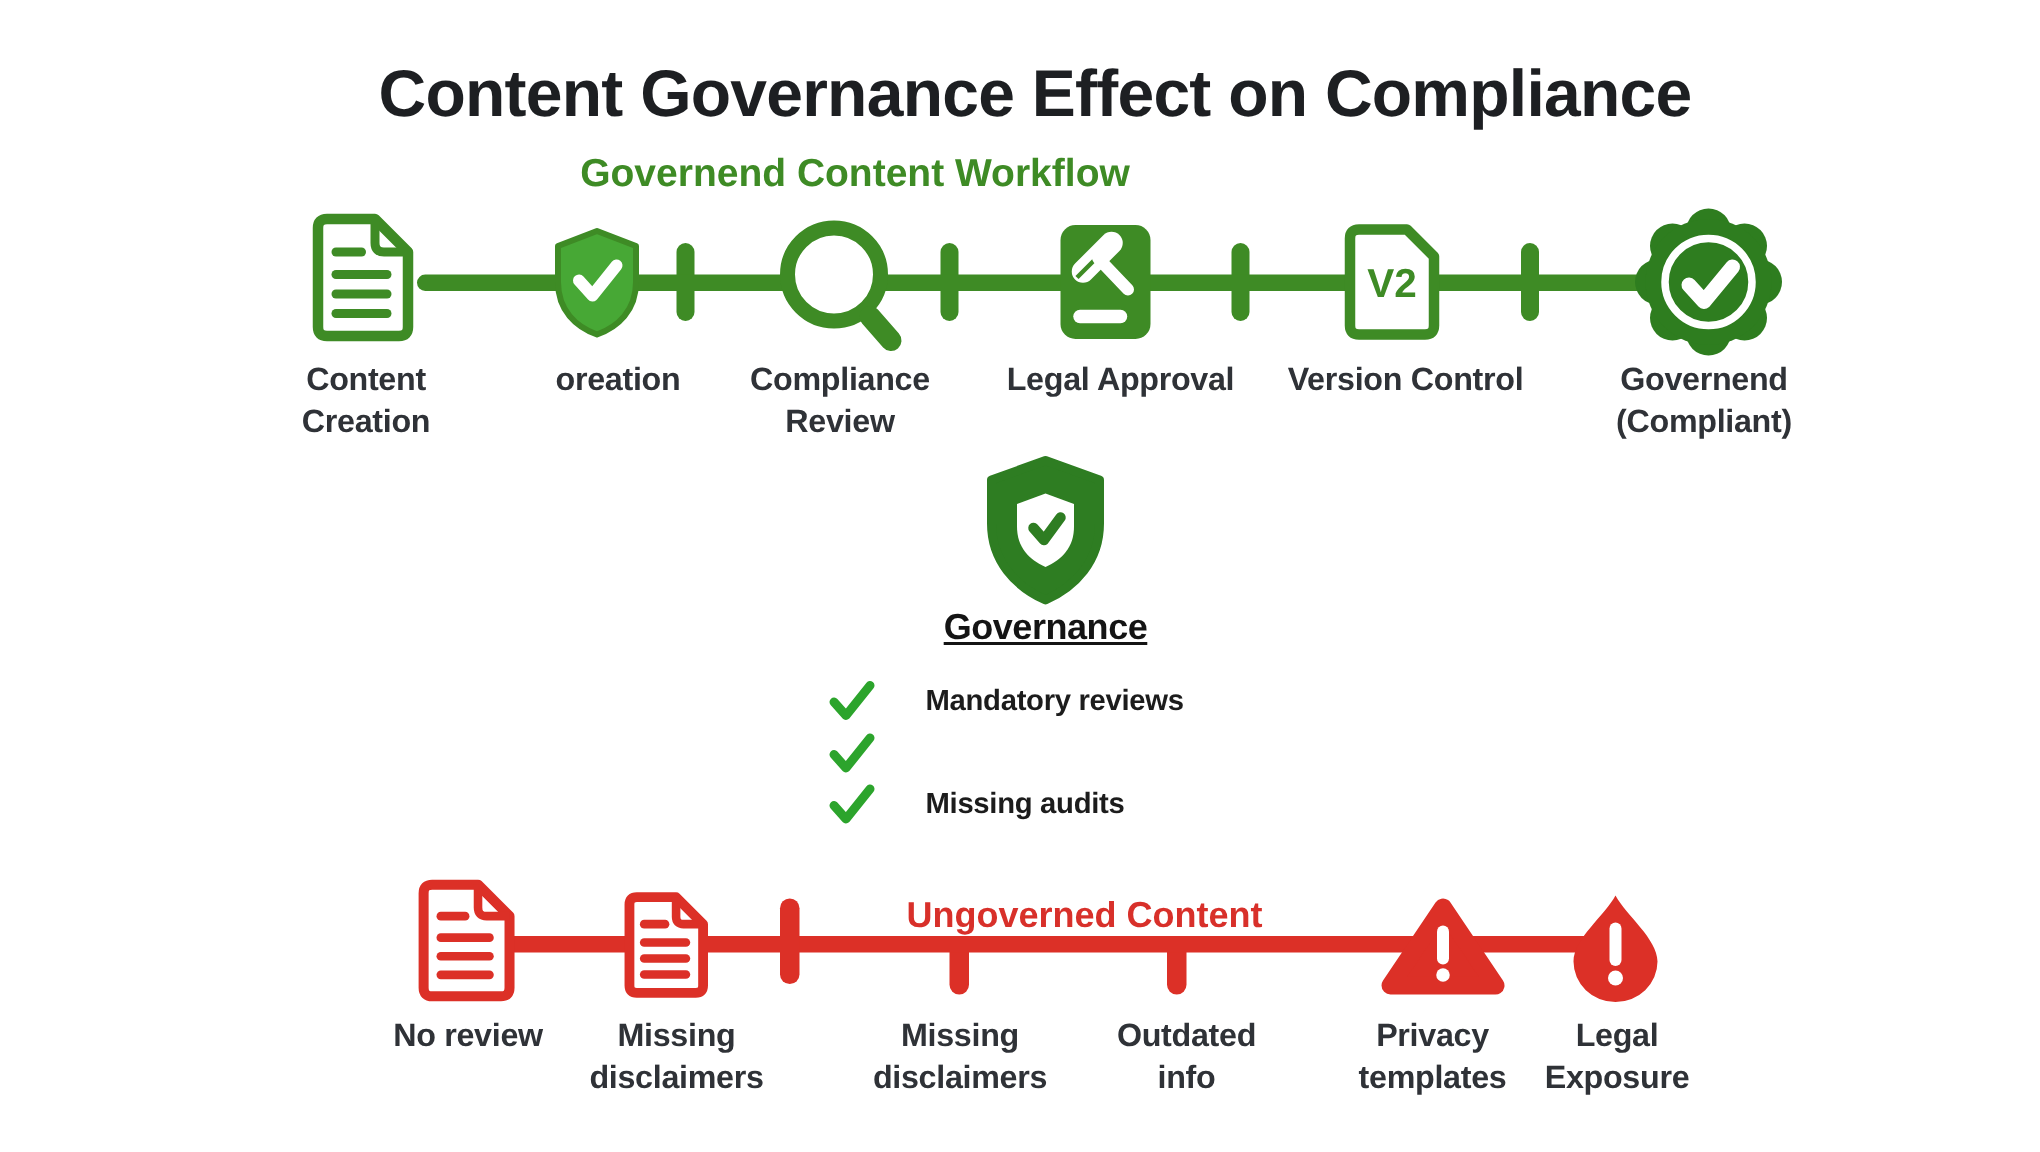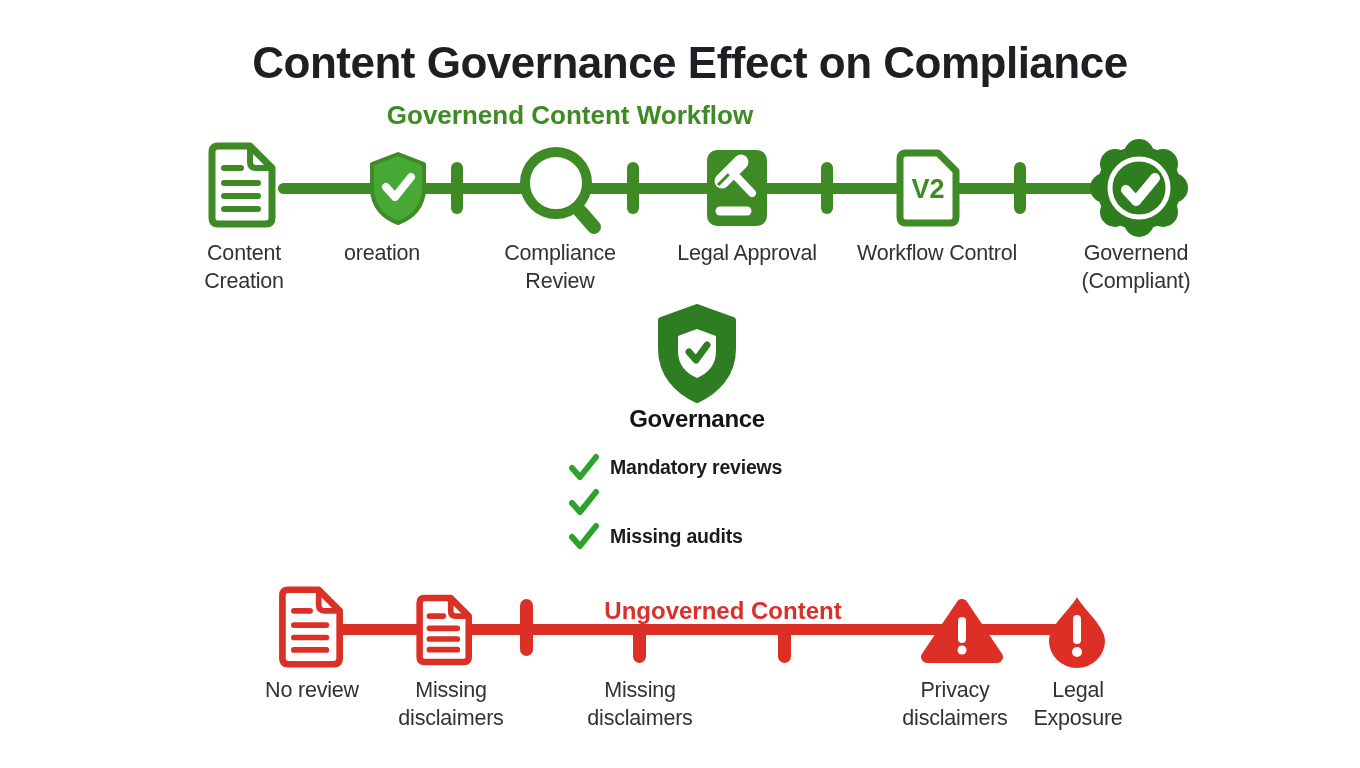--- a/index.html
+++ b/index.html
@@ -15,36 +15,36 @@
   .governed-heading{
     left:0;top:100px;width:1140px;text-align:center;
     font-size:26px;font-weight:700;color:#3e8b25;margin:0;
   }
   .ungoverned-heading{
     left:573px;top:597px;width:300px;text-align:center;
     font-size:24px;font-weight:700;color:#d8302a;margin:0;
   }
   .governance-label{
     left:597px;top:405px;width:200px;text-align:center;
-    font-size:24px;font-weight:700;color:#141414;margin:0;letter-spacing:-0.3px;
+    font-size:24px;font-weight:700;color:#141414;margin:0;letter-spacing:-0.3px;text-decoration:underline;
   }
   .timeline-line{position:absolute;border-radius:6px;}
   .line-green{left:278px;top:183px;width:824px;height:11px;background:#3e8b25;}
   .line-red{left:298px;top:624px;width:782px;height:11px;background:#dc3027;}
   .tick{position:absolute;border-radius:7px;}
   .tick-g{width:12px;height:52px;top:162px;background:#3e8b25;}
   .tick-r-cross{width:13px;height:57px;top:599px;background:#dc3027;}
   .tick-r-hang{width:13px;height:36px;top:627px;background:#dc3027;}
   .step-label{
     position:absolute;text-align:center;top:239px;
-    font-size:21.5px;line-height:28px;font-weight:400;color:#2f3237;letter-spacing:-0.2px;
+    font-size:21.5px;line-height:28px;font-weight:700;color:#2f3237;letter-spacing:-0.2px;
   }
   .step-label-b{top:676px;}
   .check-row{
-    position:absolute;left:568px;display:flex;align-items:center;gap:10px;height:30px;
+    position:absolute;left:552px;display:flex;align-items:center;gap:33px;height:30px;
   }
   .check-row .check-text{
     font-size:19.5px;font-weight:700;color:#1c1c1c;letter-spacing:-0.2px;white-space:nowrap;
   }
   svg{display:block;}
 </style>
 </head>
 <body>
 
 <div class="canvas">
@@ -102,24 +102,24 @@
         <circle cx="-24" cy="-24" r="15"></circle>
       <circle cx="0" cy="-34" r="15"></circle>
         <circle cx="24" cy="-24" r="15"></circle>
       <circle cx="0" cy="0" r="42"></circle>
     </g>
     <circle cx="0" cy="0" r="29" fill="none" stroke="#ffffff" stroke-width="5"></circle>
     <path d="M-13,2 L-3,13 L16,-10" fill="none" stroke="#ffffff" stroke-width="10" stroke-linecap="round" stroke-linejoin="round"></path>
   </svg>
 
   <div class="step-label" style="left:179px;width:130px">Content Creation</div>
-  <div class="step-label" style="left:317px;width:130px">oreation</div>
+  <div class="step-label" style="left:347px;width:130px">oreation</div>
   <div class="step-label" style="left:657px;width:180px">Legal Approval</div>
   <div class="step-label" style="left:485px;width:150px">Compliance Review</div>
-  <div class="step-label" style="left:842px;width:190px">Workflow Control</div>
+  <div class="step-label" style="left:842px;width:190px">Version Control</div>
   <div class="step-label" style="left:1056px;width:160px">Governend (Compliant)</div>
 
   <svg class="abs" style="left:653px;top:303px" width="88" height="102" viewBox="0 0 88 102">
     <path d="M44,4 L80,17 V46 C80,71 64,88 44,97 C24,88 8,71 8,46 V17 Z" fill="#2e7d22" stroke="#2e7d22" stroke-width="6" stroke-linejoin="round"></path>
     <path d="M44,26 L63,33 V48 C63,62 55,70 44,75 C33,70 25,62 25,48 V33 Z" fill="#ffffff"></path>
     <path d="M36,49 L43,57 L54,42" fill="none" stroke="#2e7d22" stroke-width="7" stroke-linecap="round" stroke-linejoin="round"></path>
   </svg>
   <div class="abs governance-label">Governance</div>
 
   <div class="check-row" style="top:452px">
@@ -177,16 +177,17 @@
 
   <svg class="abs" style="left:1045px;top:595px" width="64" height="74" viewBox="0 0 64 74">
     <path d="M32,2 C39,15 60,31 60,46 A28,27 0 1 1 4,46 C4,31 25,15 32,2 Z" fill="#dc3027"></path>
     <line x1="32" y1="24" x2="32" y2="45" stroke="#ffffff" stroke-width="8" stroke-linecap="round"></line>
     <circle cx="32" cy="57" r="5" fill="#ffffff"></circle>
   </svg>
 
   <div class="step-label step-label-b" style="left:257px;width:110px">No review</div>
   <div class="step-label step-label-b" style="left:381px;width:140px">Missing disclaimers</div>
   <div class="step-label step-label-b" style="left:570px;width:140px">Missing disclaimers</div>
-  <div class="step-label step-label-b" style="left:890px;width:130px">Privacy disclaimers</div>
+  <div class="step-label step-label-b" style="left:731px;width:120px">Outdated info</div>
+  <div class="step-label step-label-b" style="left:890px;width:130px">Privacy templates</div>
   <div class="step-label step-label-b" style="left:1018px;width:120px">Legal Exposure</div>
 
 </div>
 
 </body></html>

